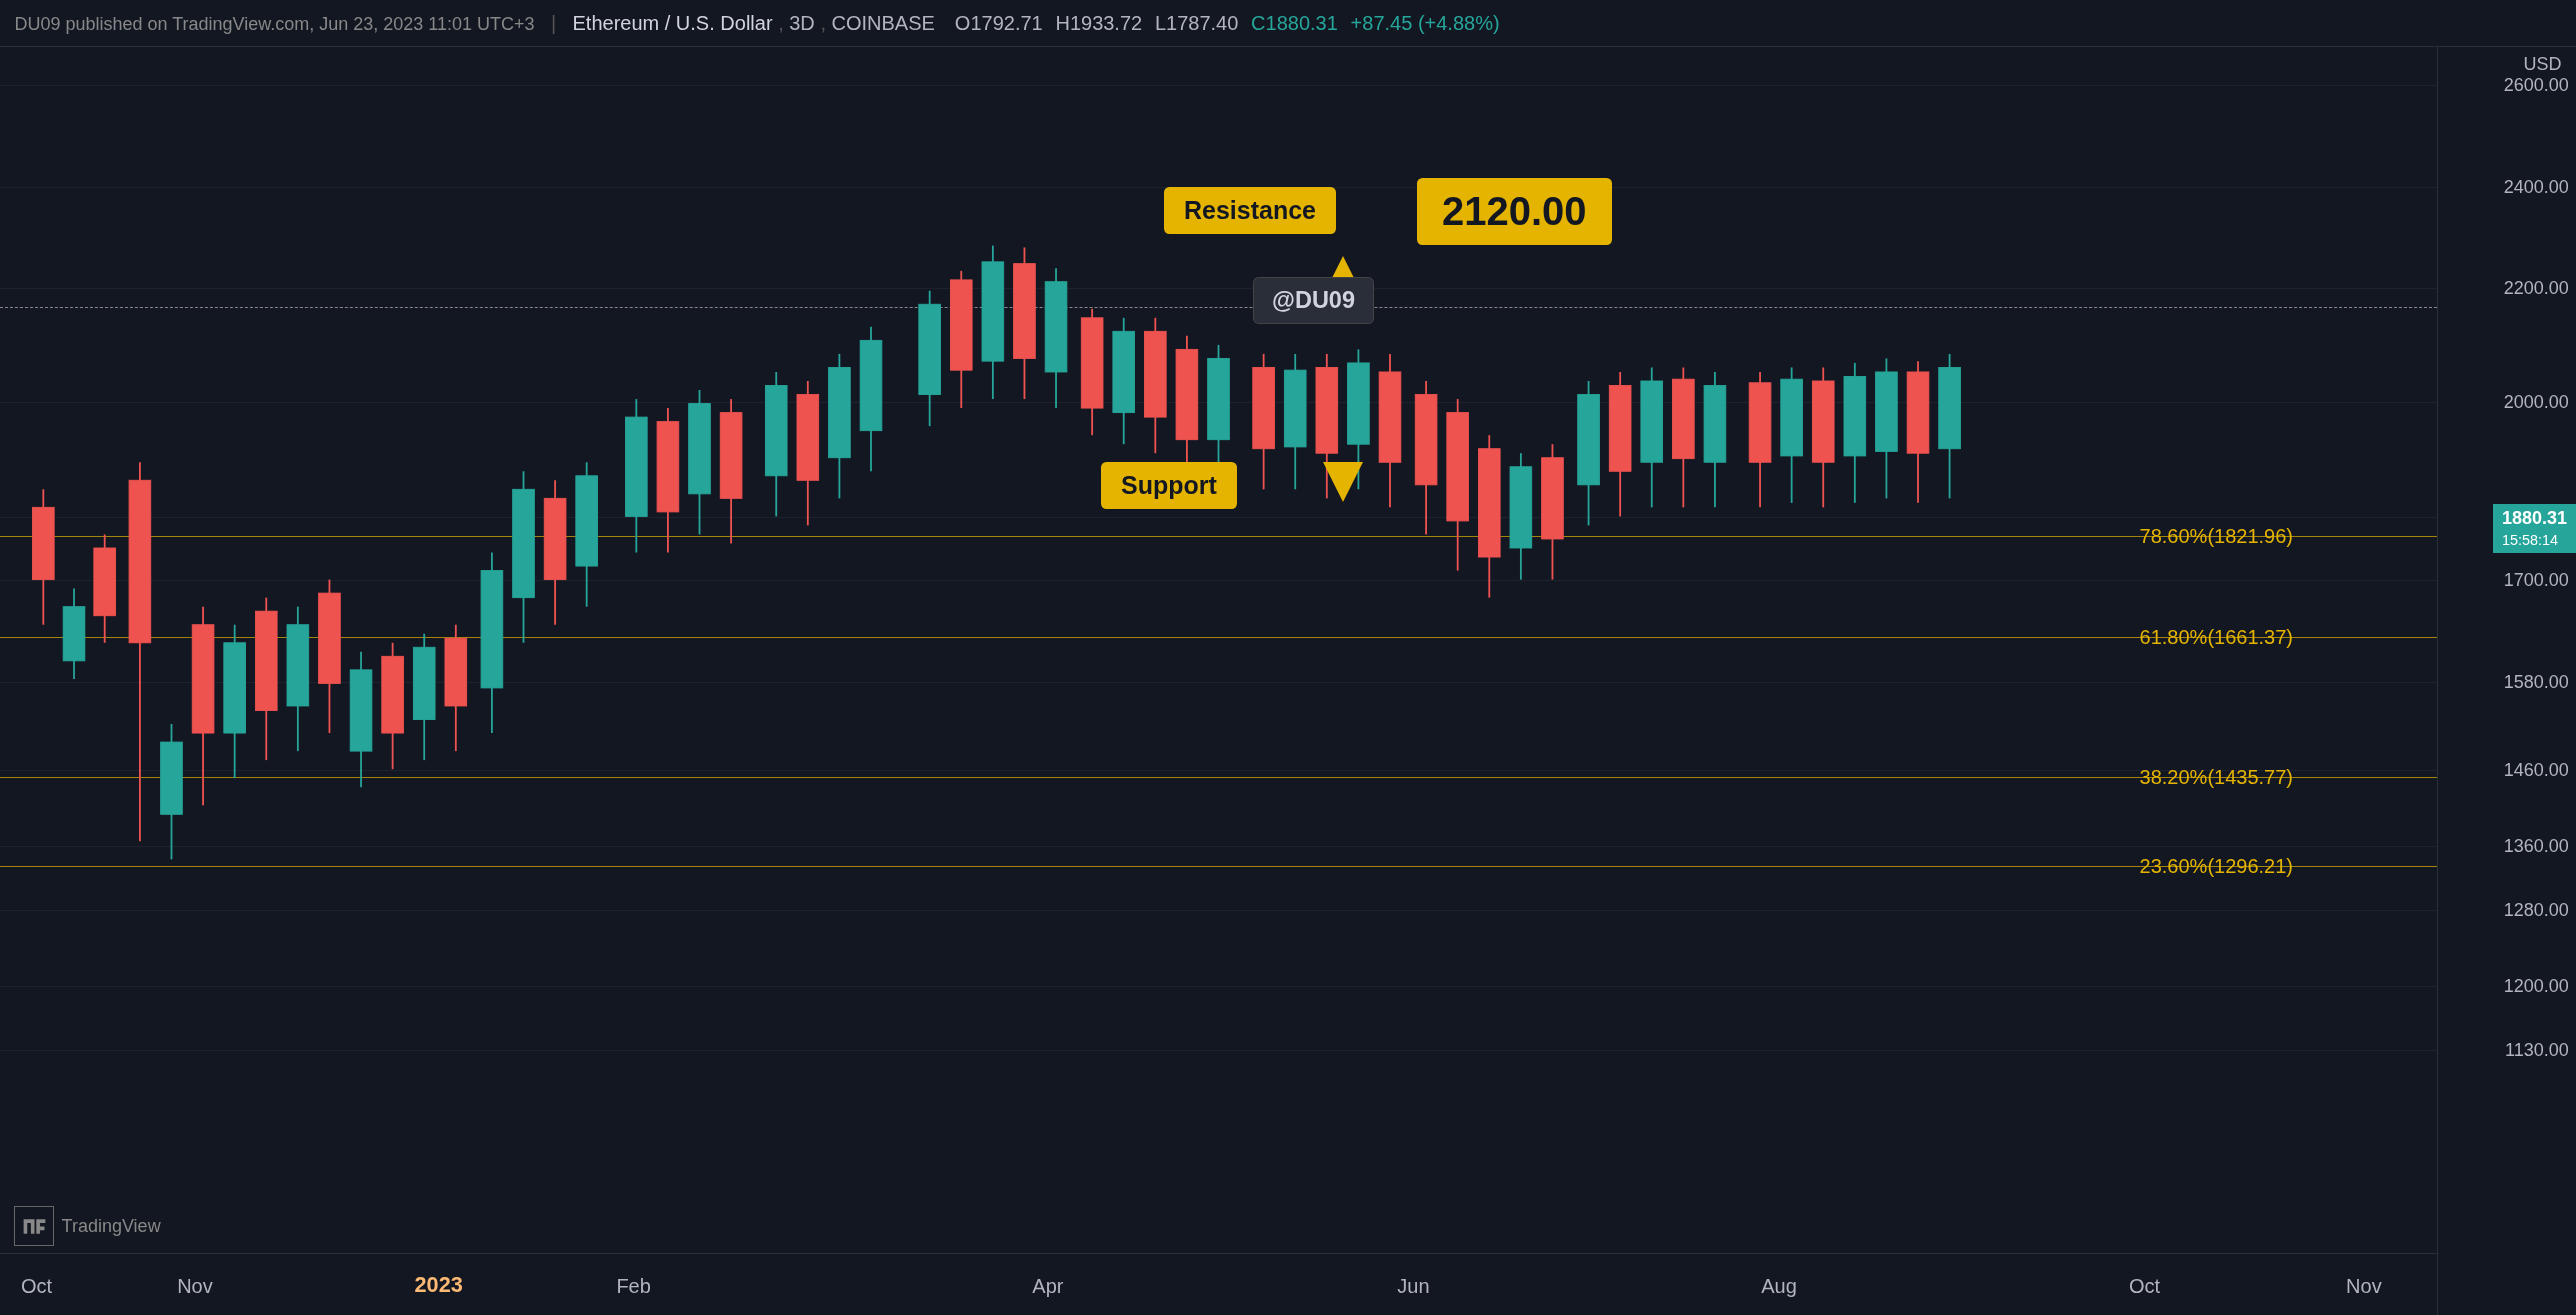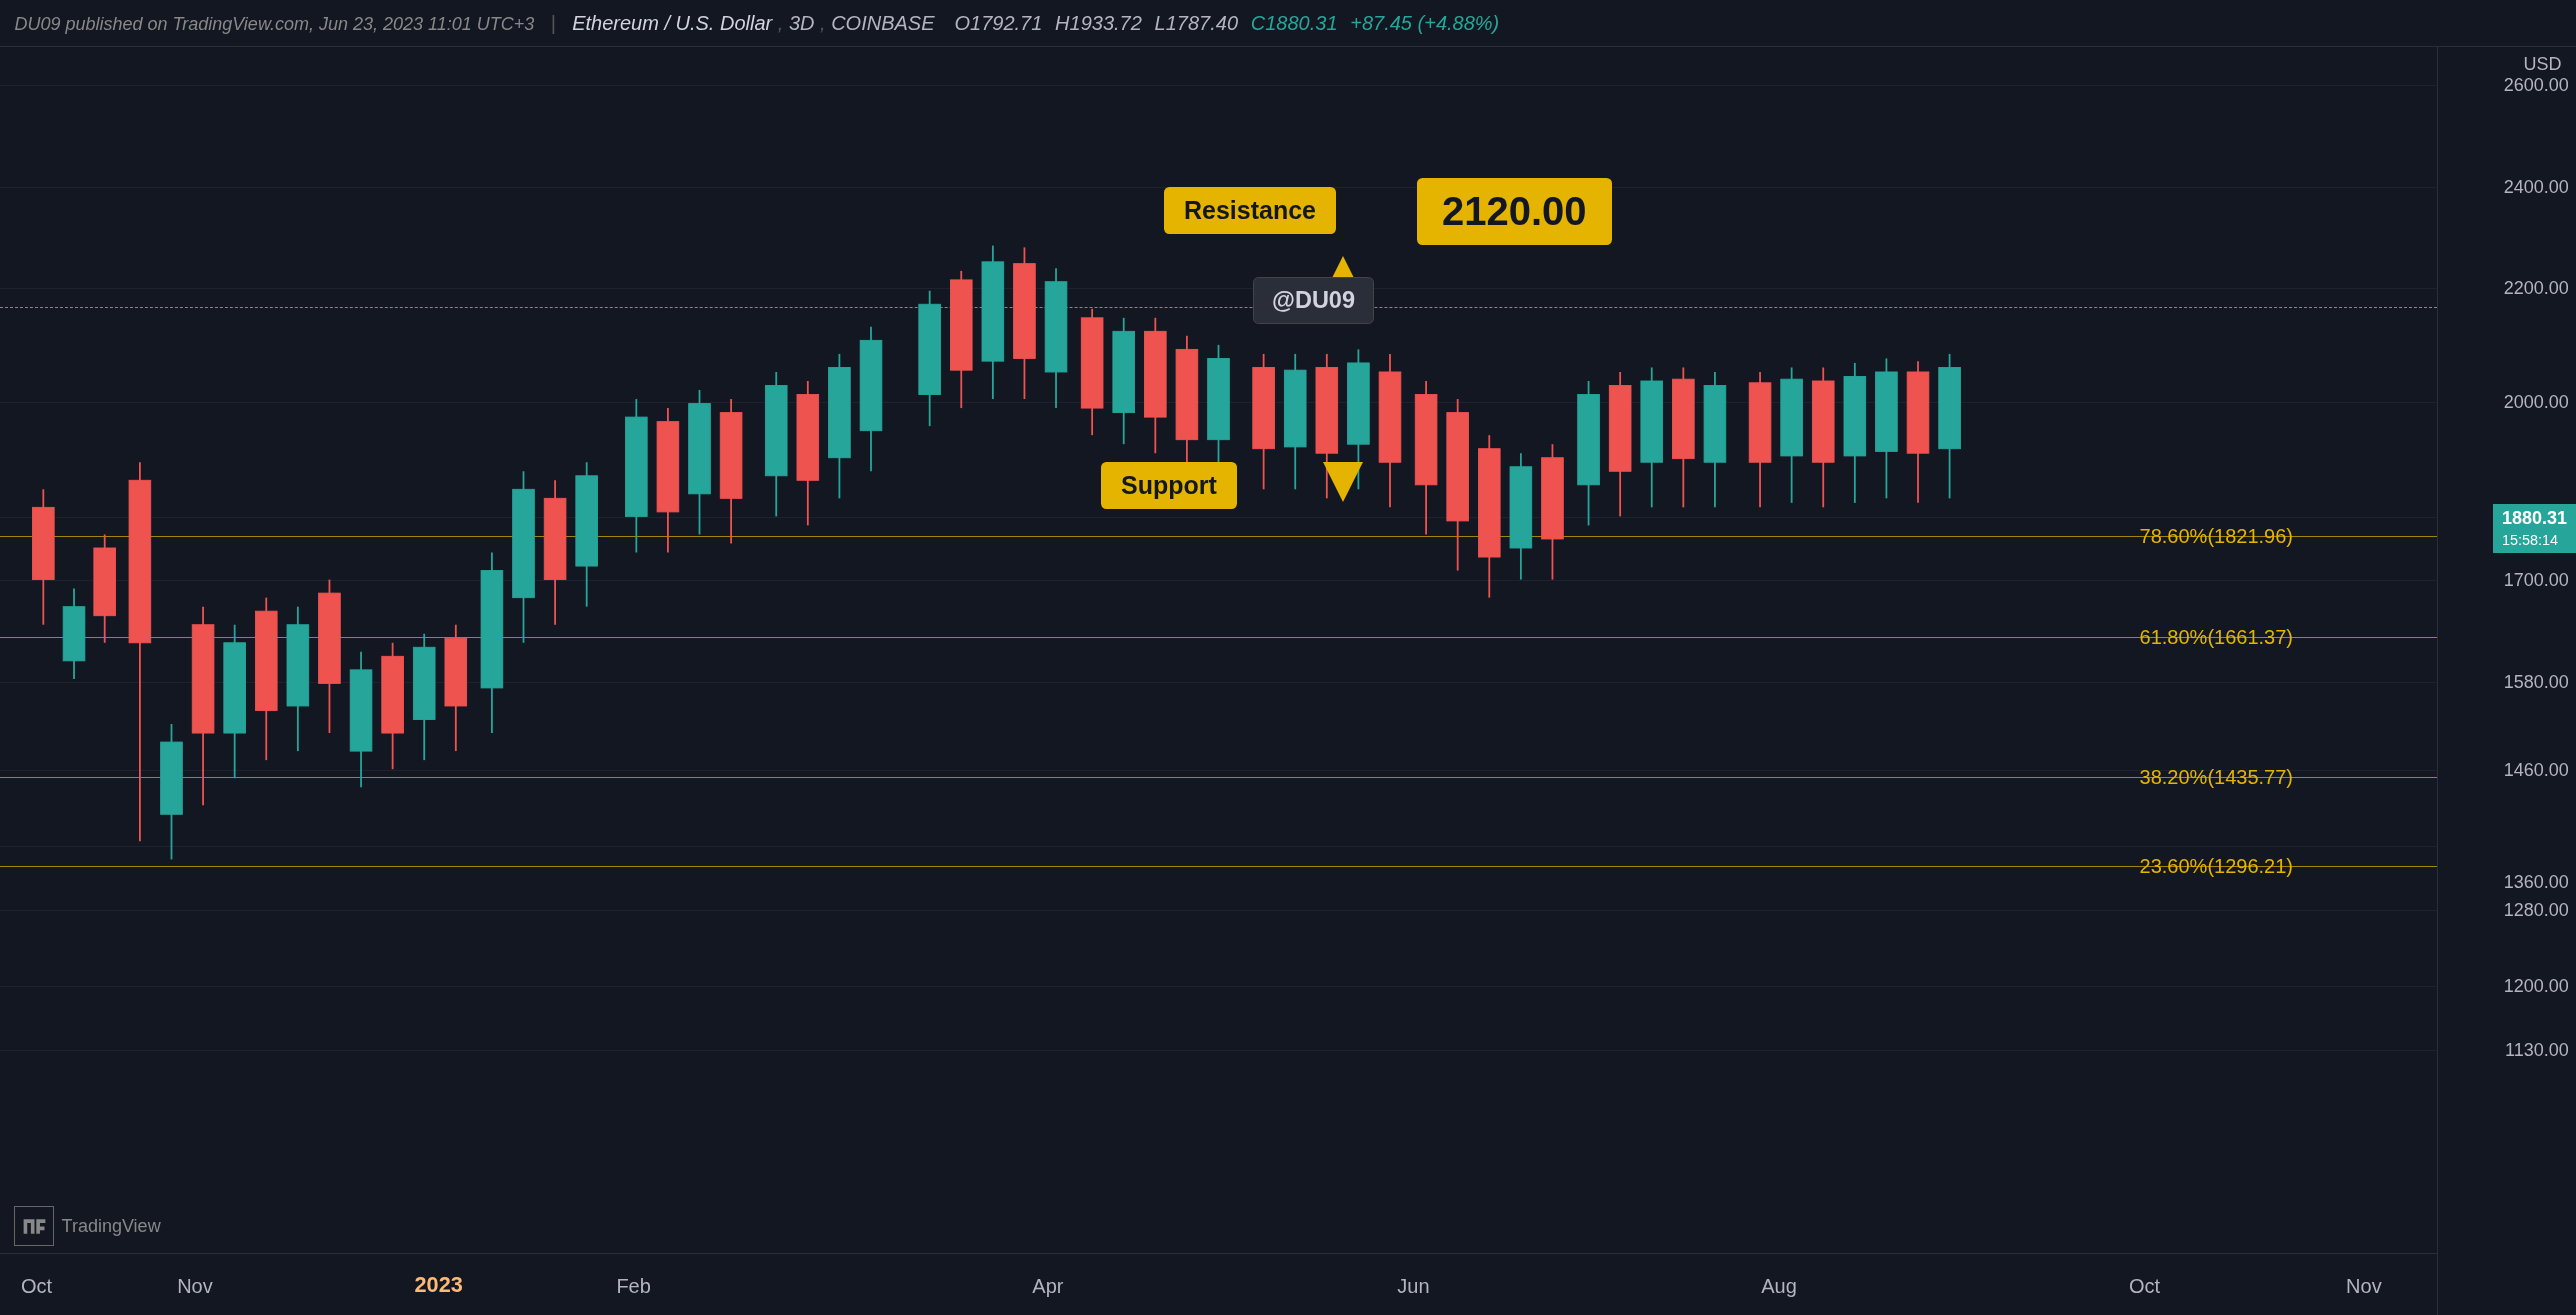--- a/index.html
+++ b/index.html
@@ -25,21 +25,20 @@
       top: 0;
       left: 0;
       width: 100%;
       height: 47px;
       background: #131722;
       display: flex;
       align-items: center;
       padding: 0 14.4px;
       z-index: 10;
       border-bottom: 0.9px solid #2a2e39;
-      font-style: italic;
     }
 
     #header-text {
       color: #b2b5be;
       font-size: 20px;
     }
 
     #header-text .pair { color: #d1d4dc; font-weight: 500; }
 
     
@@ -536,21 +535,21 @@
 
   <div id="price-axis">
     <div class="price-label" style="top:3%;">2600.00</div>
     <div class="price-label" style="top:11%;">2400.00</div>
     <div class="price-label" style="top:19%;">2200.00</div>
     <div class="price-label" style="top:28%;">2000.00</div>
     <div class="price-label" style="top:37%;">1800.00</div>
     <div class="price-label" style="top:42%;">1700.00</div>
     <div class="price-label" style="top:50%;">1580.00</div>
     <div class="price-label" style="top:57%;">1460.00</div>
-    <div class="price-label" style="top:63%;margin-top:36px;">1360.00</div>
+    <div class="price-label" style="top:63%;">1360.00</div>
     <div class="price-label" style="top:68%;">1280.00</div>
     <div class="price-label" style="top:74%;">1200.00</div>
     <div class="price-label" style="top:79%;">1130.00</div>
 
     <div id="current-price-badge" style="top:calc(37% - 12.6px);">
       <span>1880.31</span>
       <br>
       <span style="font-size:14.4px; font-weight:normal;">15:58:14</span>
     </div>
   </div>

